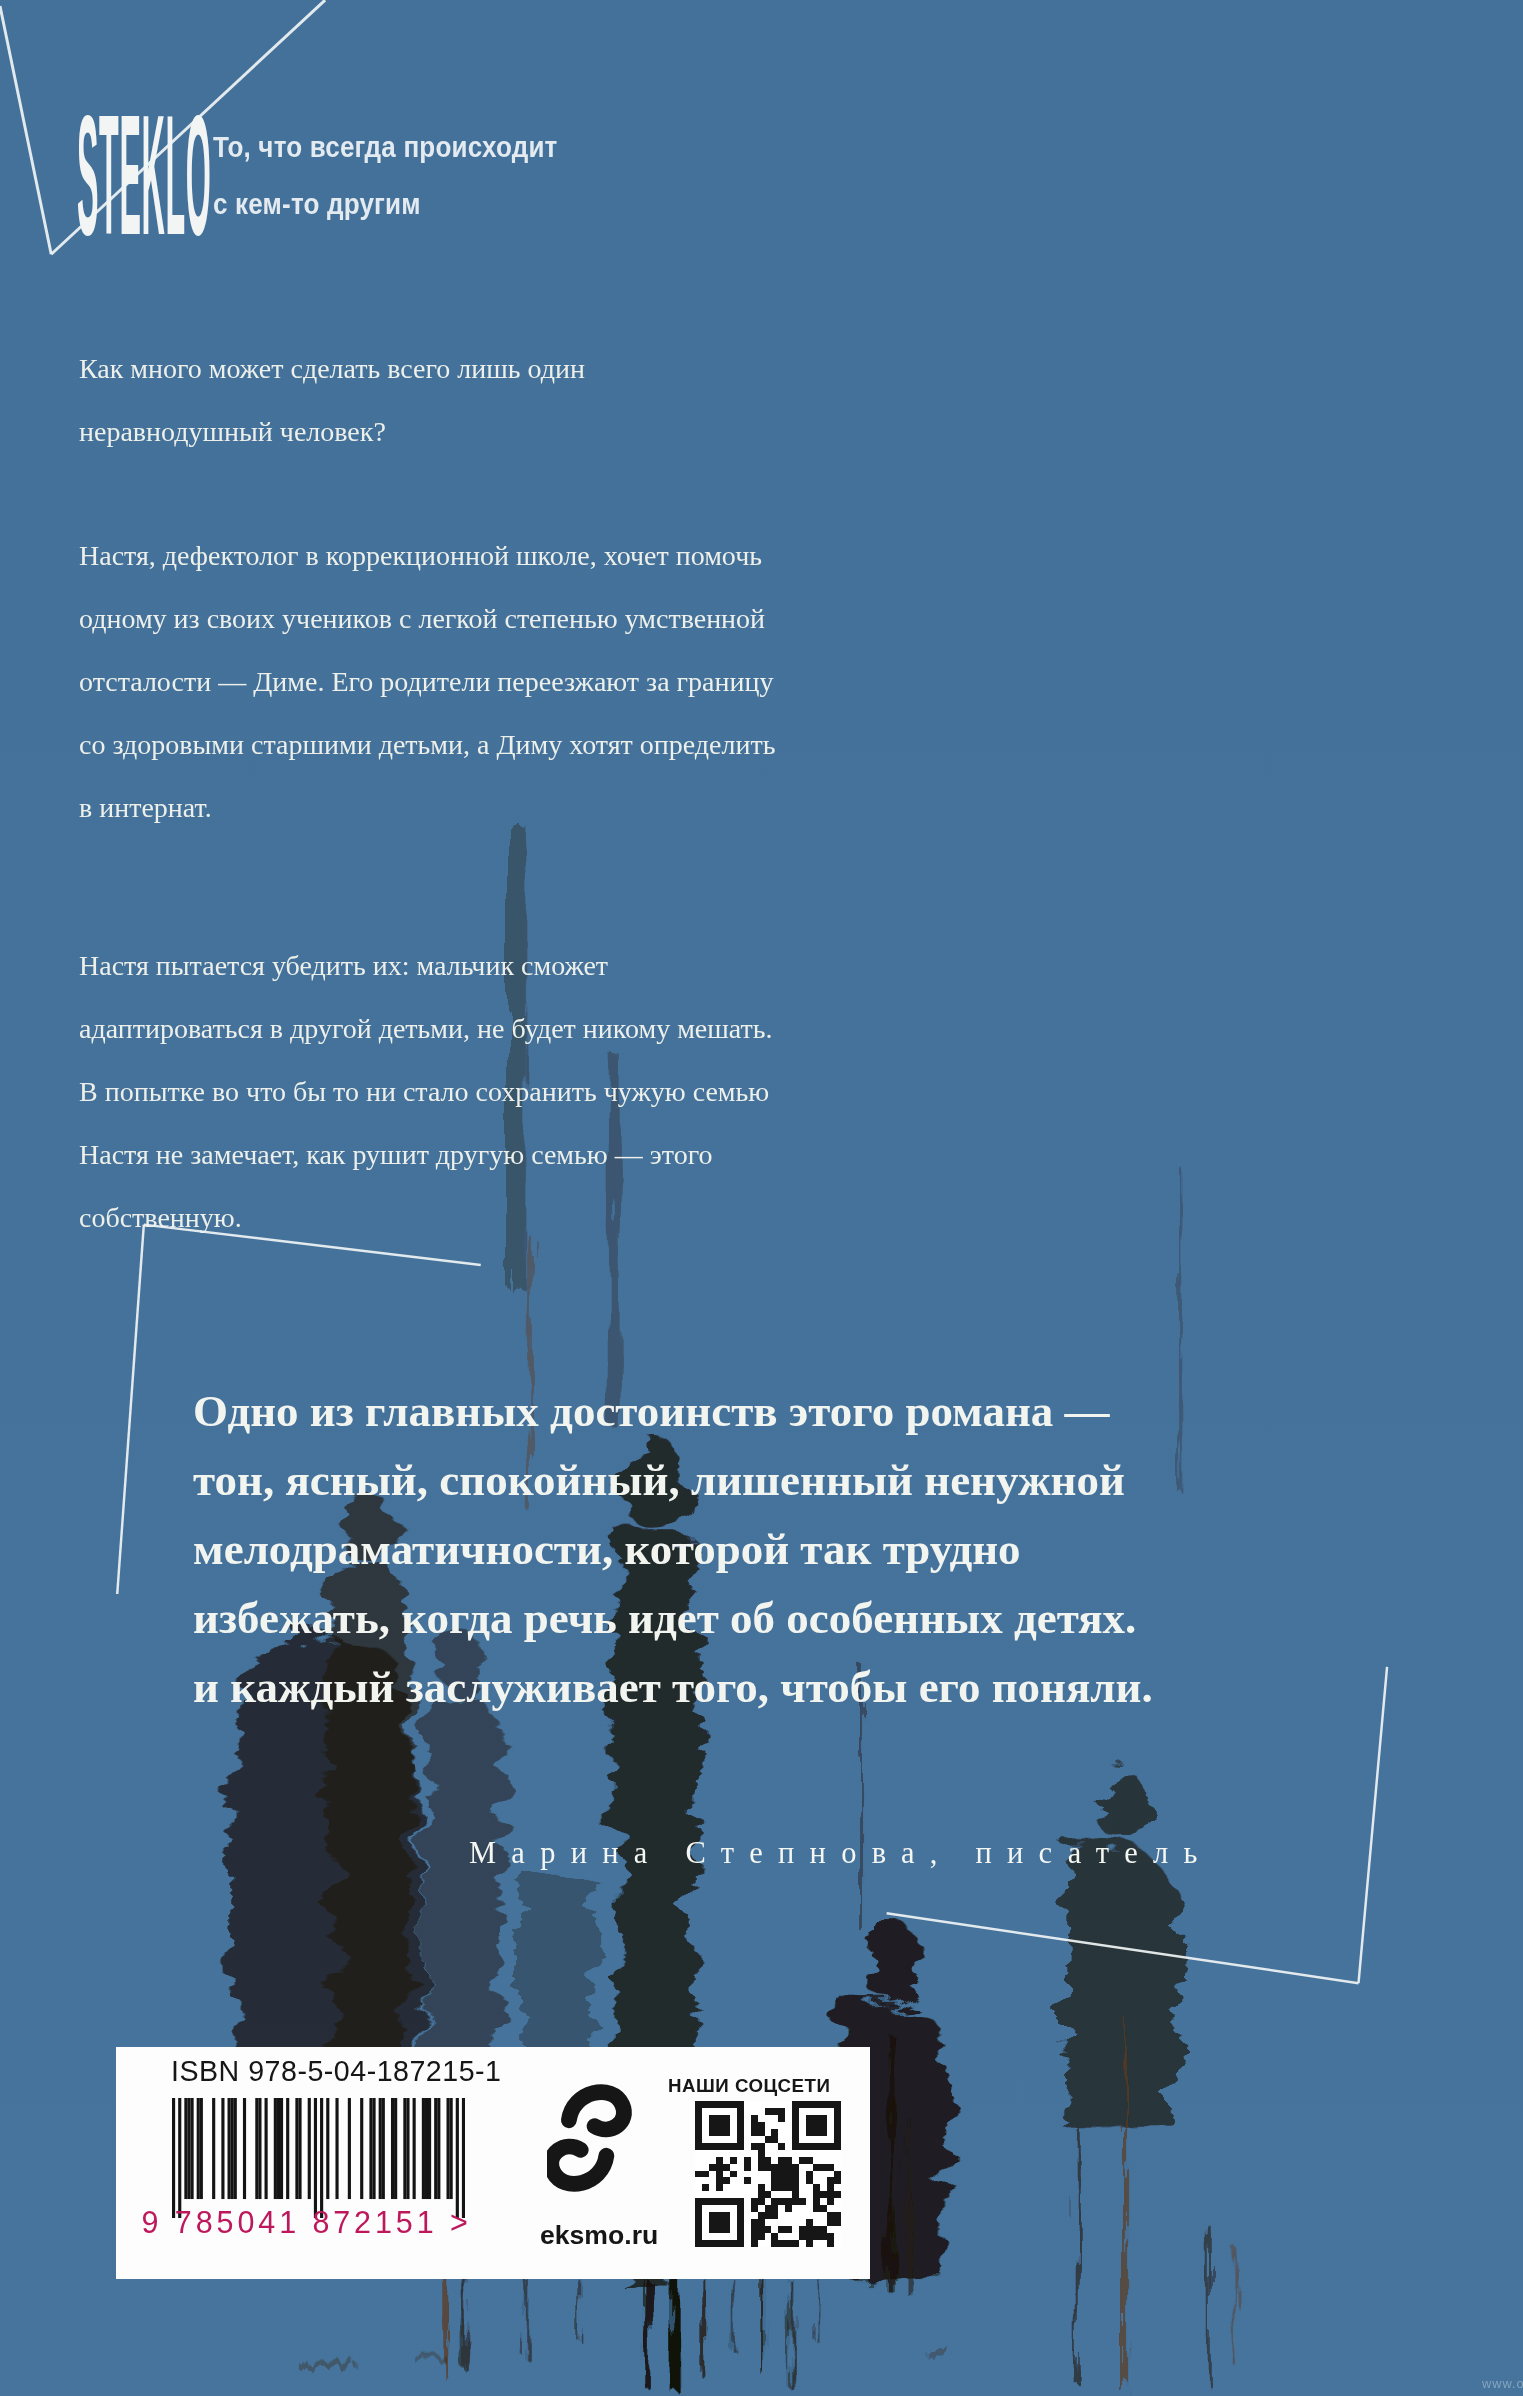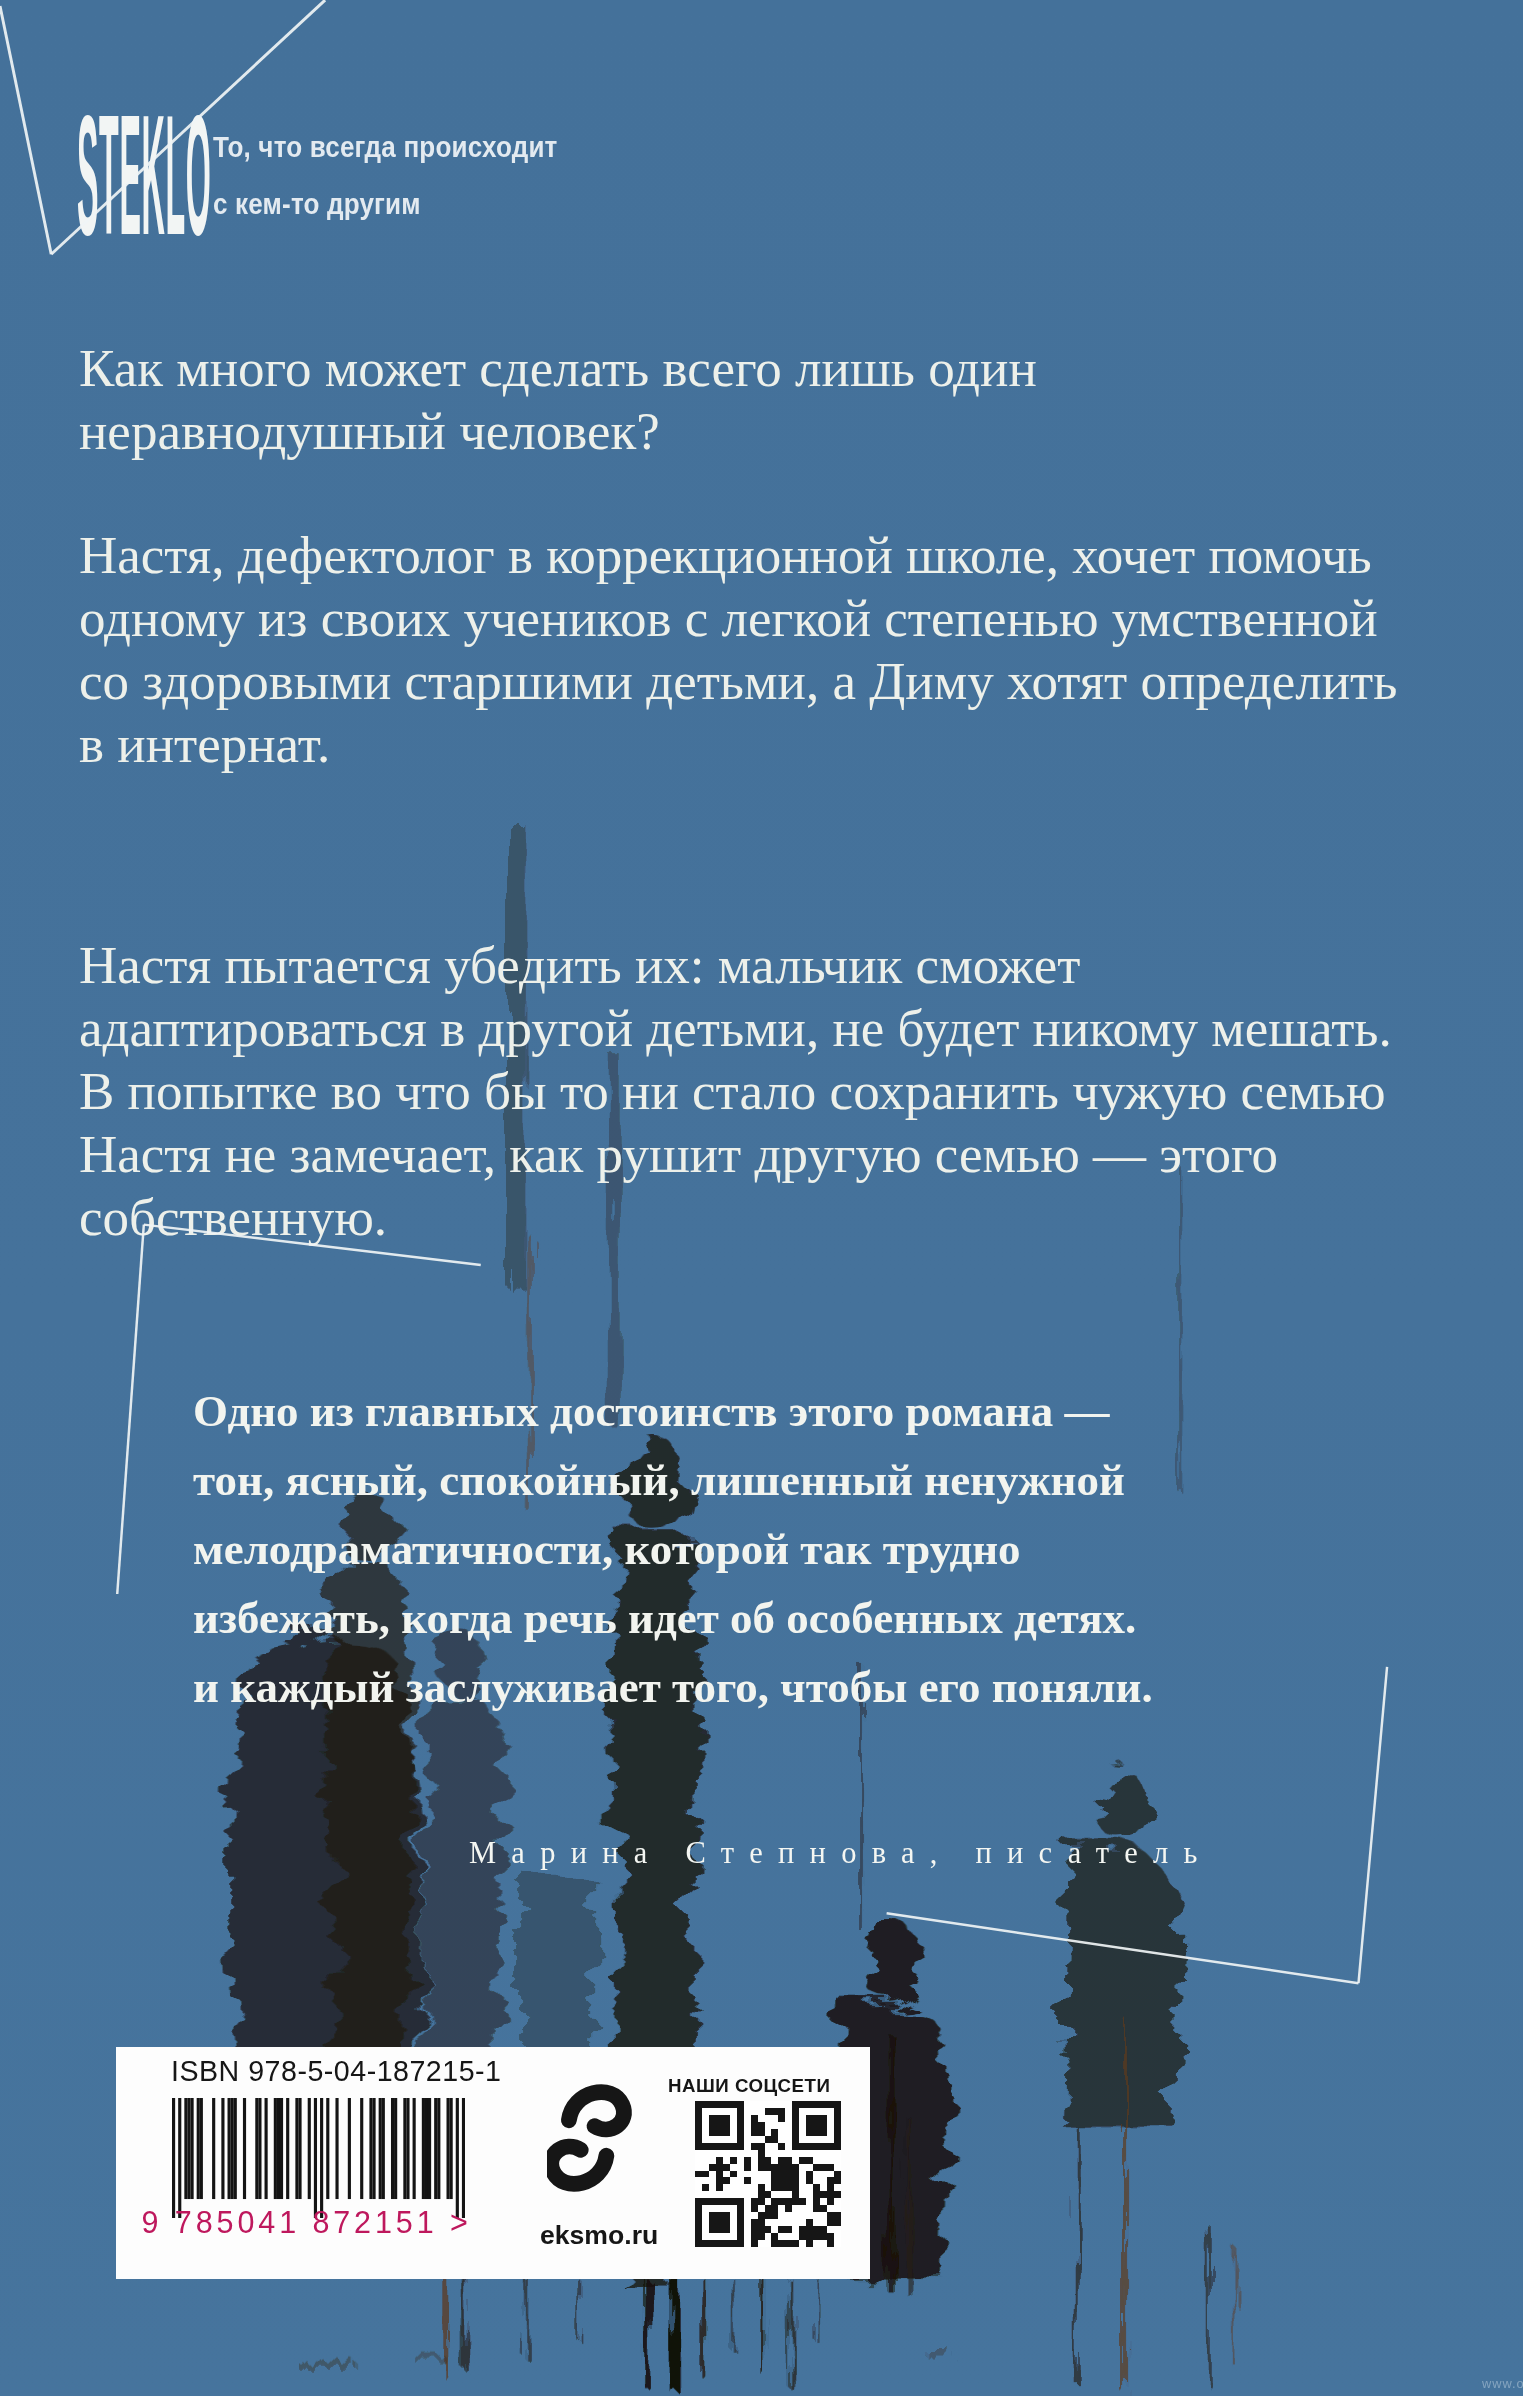--- a/index.html
+++ b/index.html
@@ -19,21 +19,21 @@
   .tagline{
     left:213px;top:118px;width:453px;
     font-family:"Liberation Sans","DejaVu Sans",sans-serif;
     font-weight:bold;font-size:29.6px;line-height:57px;
     color:#e3eaf0;letter-spacing:0.2px;
     transform:scaleX(.88);transform-origin:left top;
     white-space:nowrap;
   }
 
   
-  .para{color:#edf0ea;font-size:53px;line-height:63px;white-space:nowrap;}
+  .para{color:#edf0ea;font-size:28px;line-height:63px;white-space:nowrap;}
   .para div{height:63px;}
   .p1{left:79px;top:337px;}
   .p2{left:79px;top:524px;}
   .p3{left:79px;top:934px;}
 
   
   .quote{
     left:193px;top:1377px;color:#f2f4ef;
     font-weight:bold;font-size:45px;line-height:69px;white-space:nowrap;
   }
@@ -158,20 +158,21 @@
     <div>с кем-то другим</div>
   </div>
 
   <div class="abs para p1">
     <div>Как много может сделать всего лишь один</div>
     <div>неравнодушный человек?</div>
   </div>
   <div class="abs para p2">
     <div>Настя, дефектолог в коррекционной школе, хочет помочь</div>
     <div>одному из своих учеников с легкой степенью умственной</div>
+    <div>отсталости — Диме. Его родители переезжают за границу</div>
     <div>со здоровыми старшими детьми, а Диму хотят определить</div>
     <div>в интернат.</div>
   </div>
   <div class="abs para p3">
     <div>Настя пытается убедить их: мальчик сможет</div>
     <div>адаптироваться в другой детьми, не будет никому мешать.</div>
     <div>В попытке во что бы то ни стало сохранить чужую семью</div>
     <div>Настя не замечает, как рушит другую семью — этого</div>
     <div>собственную.</div>
   </div>

